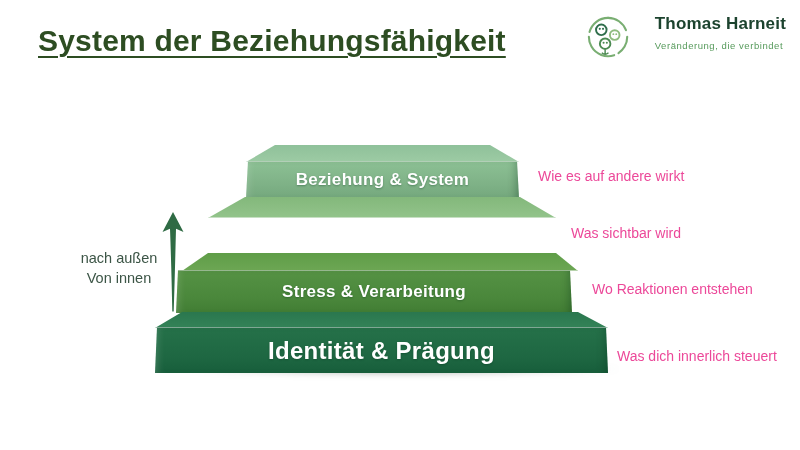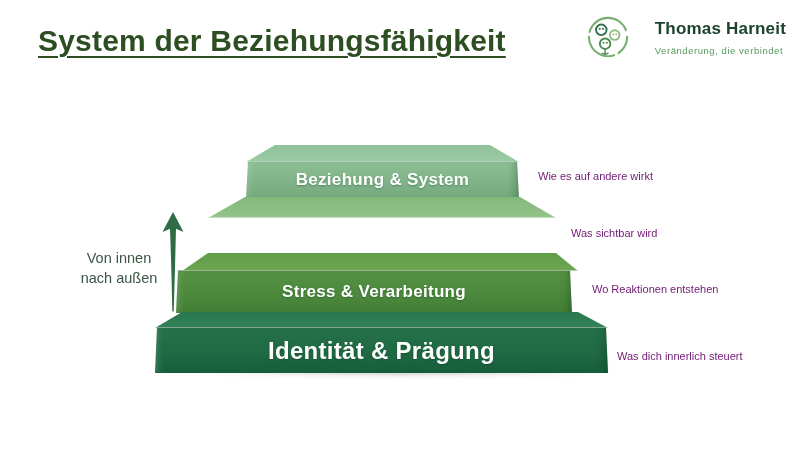--- a/index.html
+++ b/index.html
@@ -24,21 +24,21 @@
     letter-spacing: 0.2px;
     text-decoration: underline;
     text-decoration-thickness: 2px;
     text-underline-offset: 5px;
   }
   .logo {
     position: absolute;
     right: 14px;
     top: 14px;
     display: flex;
-    align-items: center;
+    align-items: flex-start;
     gap: 24px;
   }
   .logo-icon { width: 46px; height: 46px; }
   .logo-name {
     font-size: 17px;
     font-weight: 700;
     color: #1c432e;
     letter-spacing: 0.2px;
     line-height: 19px;
   }
@@ -105,22 +105,22 @@
     background: radial-gradient(ellipse 50% 50% at 50% 50%,
                 rgba(60, 80, 65, 0.55), rgba(60, 80, 65, 0) 72%);
     filter: blur(3px);
     z-index: 1;
   }
 
   
   .anno {
     position: absolute;
     z-index: 3;
-    font-size: 11px;
-    color: #701a75;
+    font-size: 14px;
+    color: #ec4899;
     white-space: nowrap;
     line-height: 16px;
   }
   .a1 { left: 538px; top: 168px; }
   .a2 { left: 571px; top: 225px; }
   .a3 { left: 592px; top: 281px; }
   .a4 { left: 617px; top: 348px; }
 
   
   .axis-label {
@@ -160,22 +160,22 @@
       <div class="logo-tagline">Veränderung, die verbindet</div>
     </div>
   </div>
 
   <div class="base-shadow"></div>
 
   <svg class="axis-arrow" width="26" height="103" viewBox="0 0 26 103">
     <path d="M13 1 L23.5 21 L16 17.8 C15.3 45 14.6 74 13.7 100.5 L12.3 100.5 C11.8 74 11 45 10 17.8 L2.5 21 Z" fill="#2f6b44"></path>
   </svg>
   <div class="axis-label">
+    <div>nach außen</div>
     <div>Von innen</div>
-    <div>nach außen</div>
   </div>
 
   <div class="face top-face l1t"></div>
   <div class="face front l1f">
     <span class="lvl-label">Beziehung &amp; System</span>
   </div>
   <div class="anno a1">Wie es auf andere wirkt</div>
 
   <div class="face top-face l2t"></div>
   <div class="anno a2">Was sichtbar wird</div>

